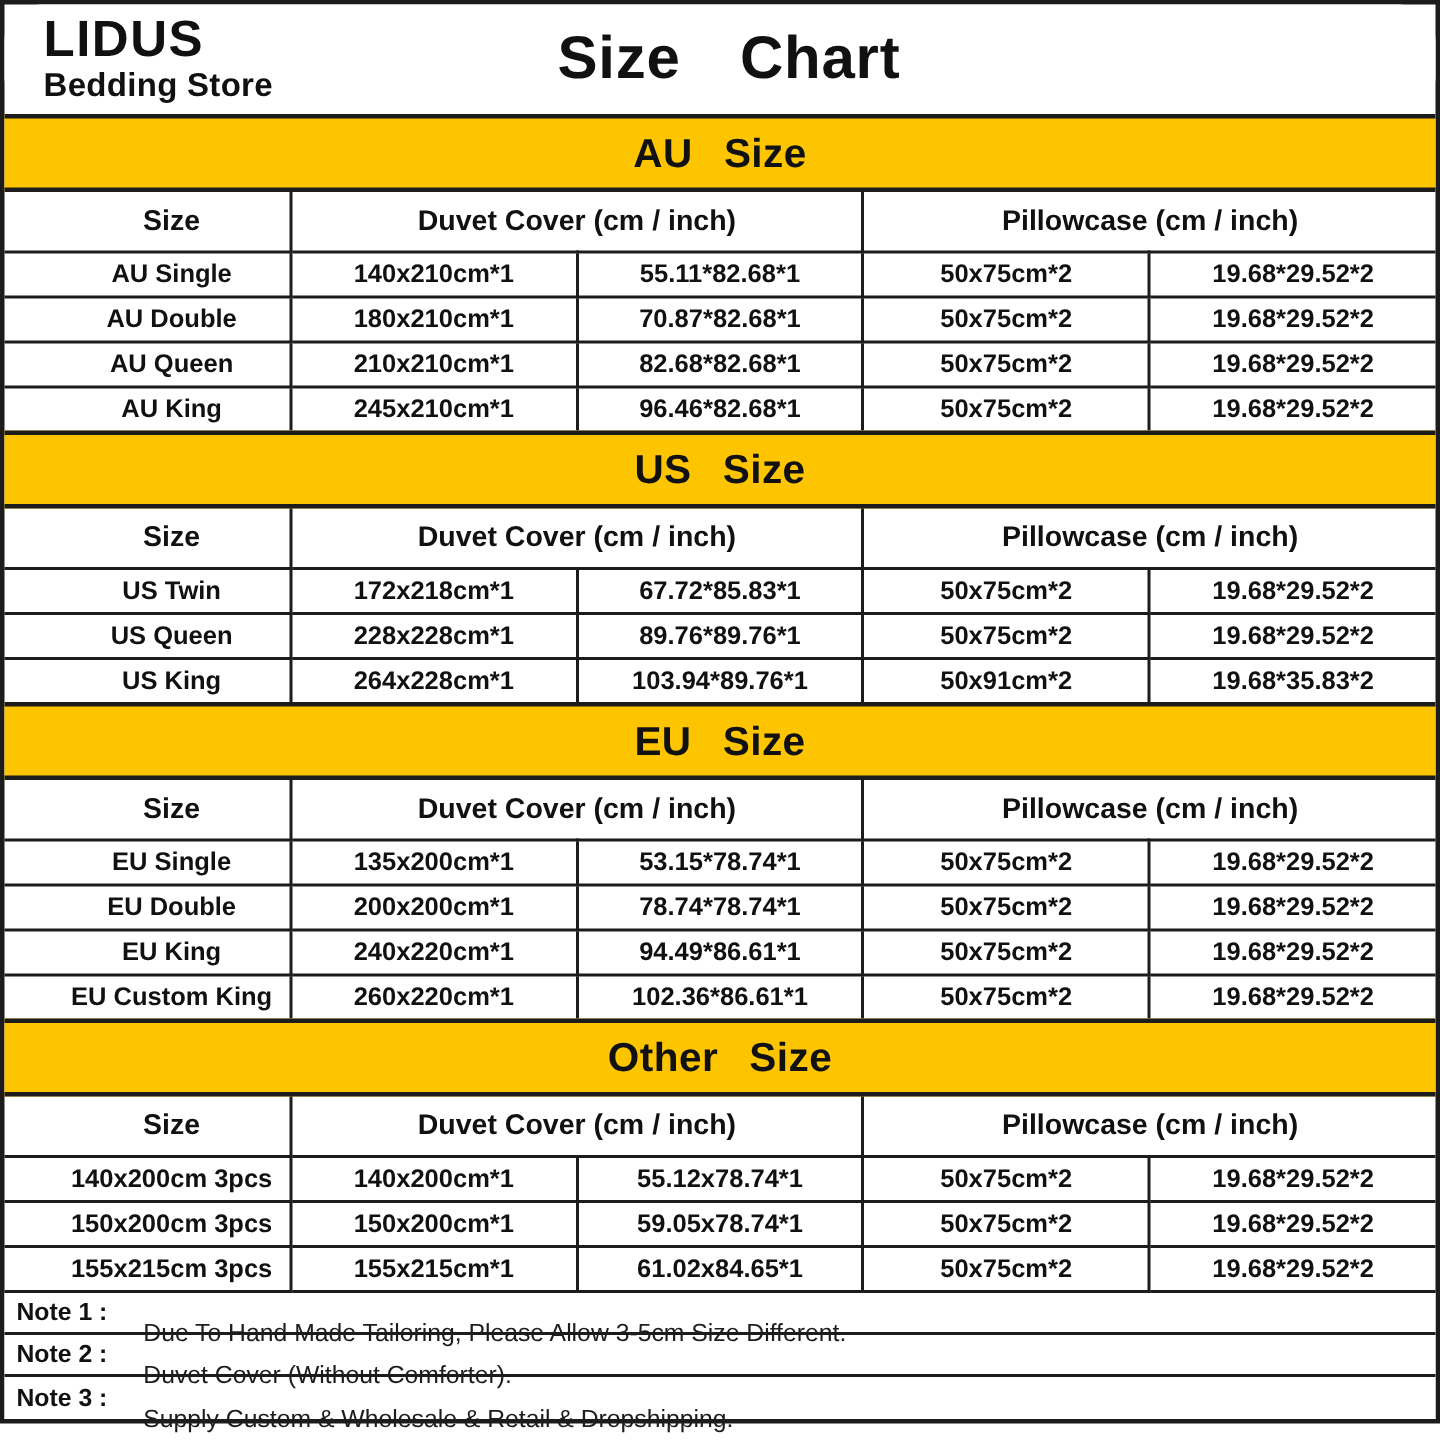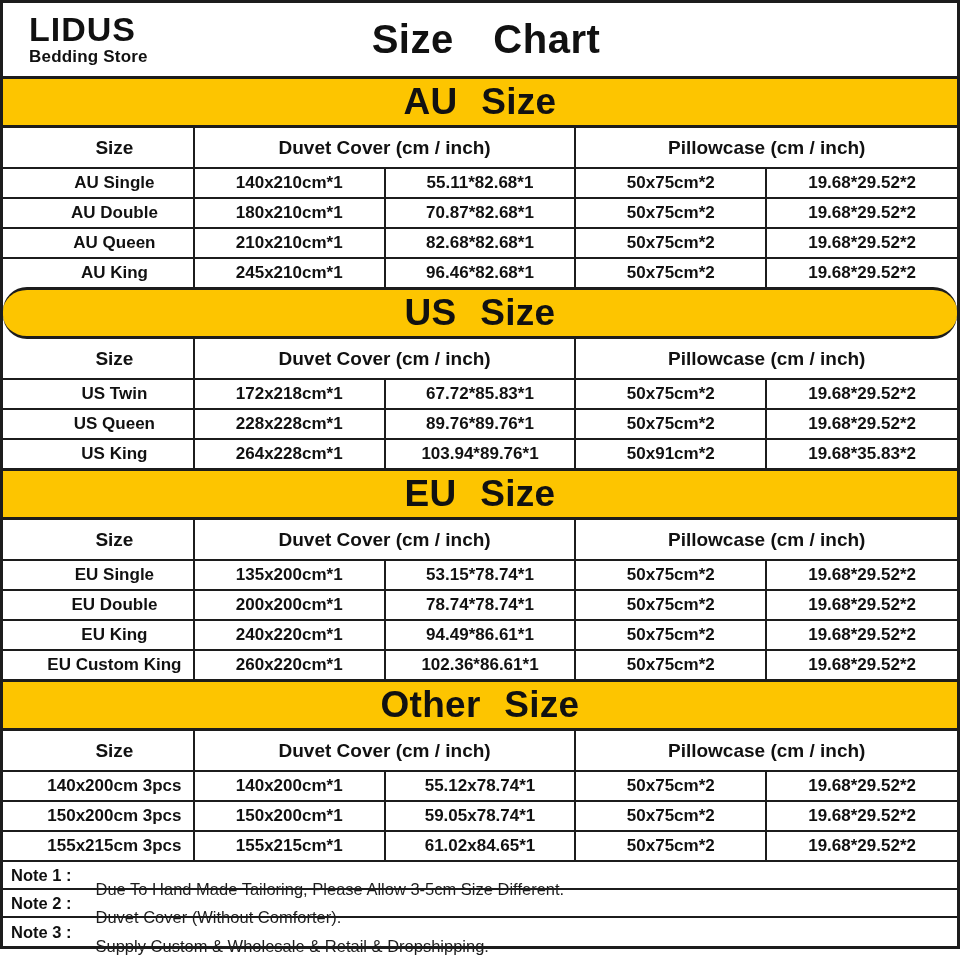--- a/index.html
+++ b/index.html
@@ -7,28 +7,28 @@
     width:960px;height:960px;box-sizing:border-box;background:#fff;
     font-family:"Liberation Sans","DejaVu Sans",sans-serif;color:#111;
     overflow:hidden;
   }
   .frame{box-sizing:border-box;border:3px solid #1c1c1c;width:960px;}
 
   
   .hdr{height:73px;position:relative;display:flex;align-items:center;background:#fff;border-radius:24px;}
   .logo{padding-left:26px;position:relative;z-index:2;}
   .brand-name{font-size:34px;font-weight:700;letter-spacing:1px;line-height:1.02;}
-  .brand-tagline{font-size:17px;font-weight:700;letter-spacing:.2px;}
+  .brand-tagline{font-size:22px;font-weight:700;letter-spacing:.2px;}
   .title{position:absolute;left:12px;right:0;margin:0;text-align:center;
     font-size:40px;font-weight:700;word-spacing:28px;letter-spacing:.5px;z-index:1;}
 
   
   .banner{height:52px;box-sizing:border-box;border-top:3px solid #1c1c1c;border-bottom:3px solid #1c1c1c;
     background:#FDC500;display:flex;align-items:center;justify-content:center;
-    font-size:37px;font-weight:700;word-spacing:13px;letter-spacing:.3px;}
+    font-size:27px;font-weight:700;word-spacing:13px;letter-spacing:.3px;}
 
   
   table{width:100%;border-collapse:collapse;table-layout:fixed;}
   col{width:20%;}
   th,td{border:2px solid #1c1c1c;text-align:center;vertical-align:middle;padding:0;
     overflow:hidden;white-space:nowrap;}
   th{height:39px;font-size:19px;font-weight:700;border-top:none;}
   td{height:28px;font-size:17px;font-weight:700;}
   th:first-child,td:first-child{border-left:none;padding-left:33px;}
   th:last-child,td:last-child{border-right:none;}
@@ -99,21 +99,21 @@
               <td>245x210cm*1</td>
               <td>96.46*82.68*1</td>
               <td>50x75cm*2</td>
               <td>19.68*29.52*2</td>
             </tr>
           </tbody>
       </table>
     </section>
 
     <section>
-      <div class="banner" style="background: rgb(253, 197, 0); border-radius: 24px;">US Size</div>
+      <div class="banner" style="background: rgb(253, 197, 0);">US Size</div>
       <table class="before-banner">
         <colgroup>
             <col>
             <col>
             <col>
             <col>
             <col>
           </colgroup>
         <thead>
           <tr>

